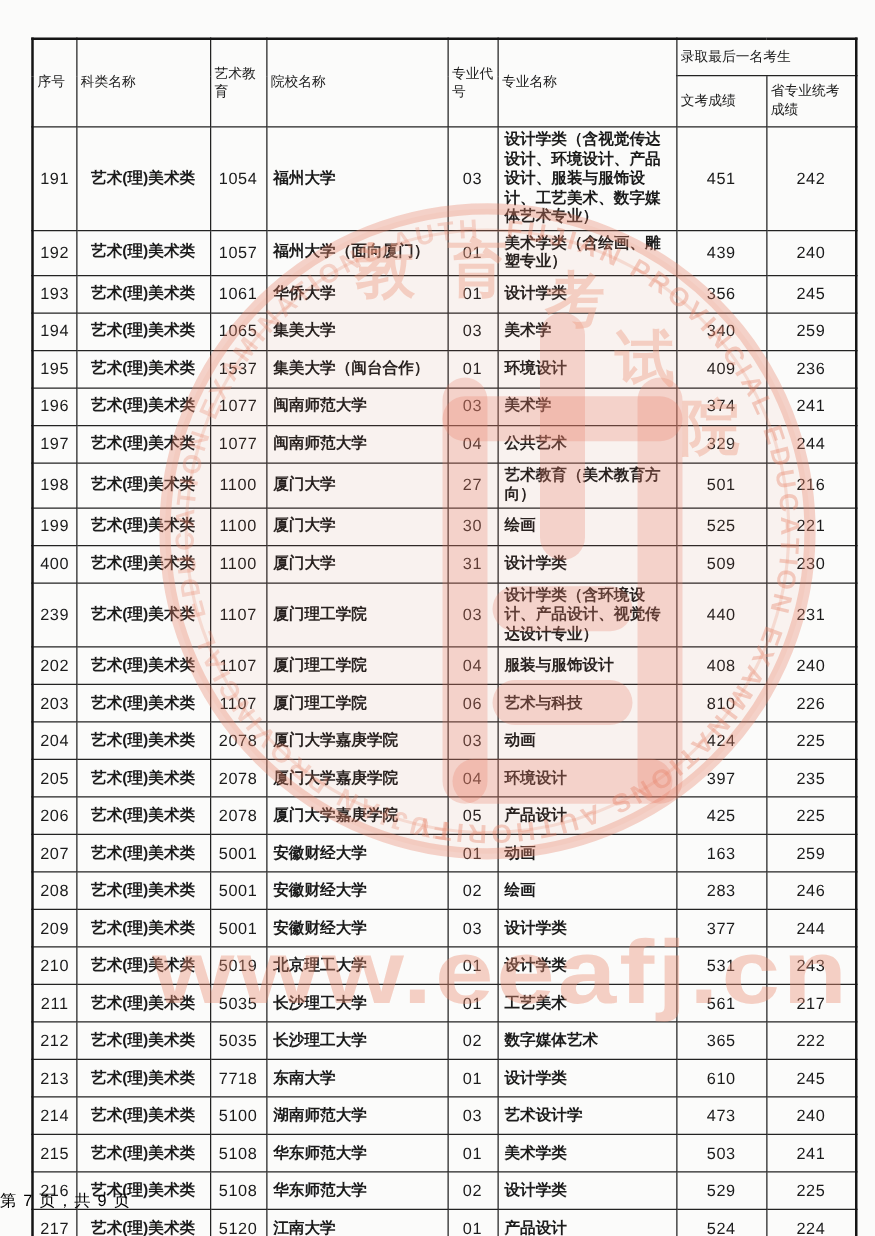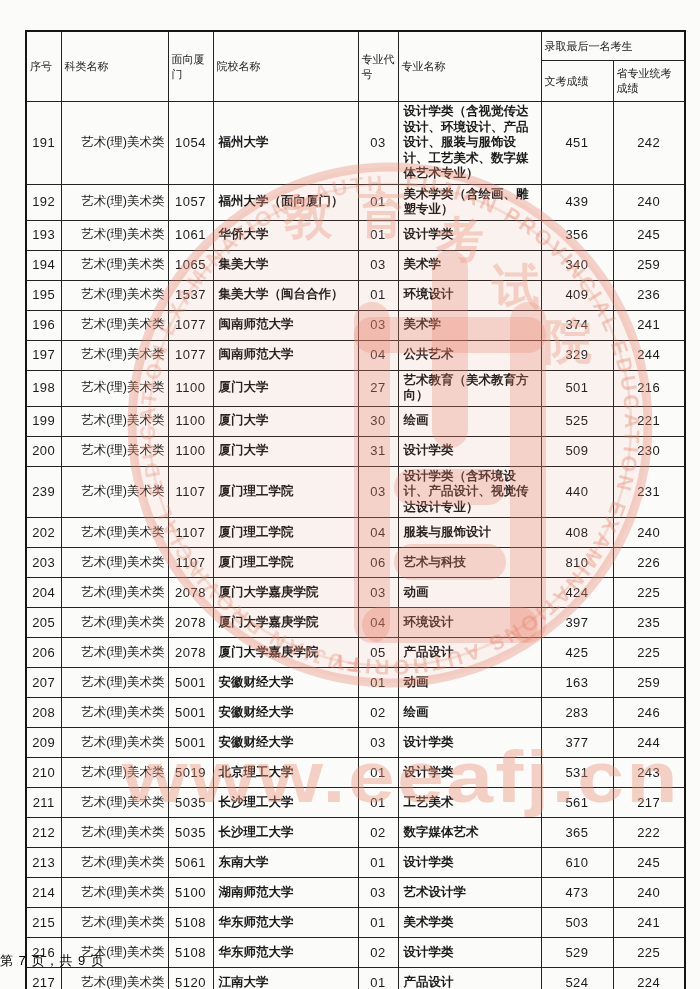--- a/index.html
+++ b/index.html
@@ -20,21 +20,21 @@
   th,td{
     border:1.5px solid #232323;
     padding:2px 3px;
     font-weight:normal;
     vertical-align:middle;
     overflow:hidden;
     word-break:break-all;
   }
   th{font-size:11px;line-height:15px;text-align:left;}
   td{font-size:12.5px;line-height:15.5px;height:25px;}
-  td.c{text-align:right;}
+  td.c{text-align:center;font-weight:bold;}
   td.l{text-align:left;padding-left:5px;font-weight:bold;}
   td.num{text-align:center;font-size:13px;letter-spacing:.5px;}
   .footer{
     position:absolute;left:0;top:952px;width:700px;
     text-align:left;font-size:13px;color:#000000;letter-spacing:1px;
     z-index:1;
   }
   svg.stamp{
     position:absolute;inset:0;z-index:3;pointer-events:none;
   }
@@ -52,21 +52,21 @@
       <col style="width:145px">
         <col style="width:40px">
         <col style="width:143px">
       <col style="width:72px">
         <col style="width:72px">
     </colgroup>
     <thead>
       <tr>
         <th rowspan="2">序号</th>
         <th rowspan="2">科类名称</th>
-        <th rowspan="2">面向厦门</th>
+        <th rowspan="2">艺术教育</th>
         <th rowspan="2">院校名称</th>
         <th rowspan="2">专业代号</th>
         <th rowspan="2">专业名称</th>
         <th colspan="2" style="height:24px">录取最后一名考生</th>
       </tr>
       <tr>
         <th style="height:36px">文考成绩</th>
         <th style="height:36px">省专业统考成绩</th>
       </tr>
     </thead>
@@ -164,21 +164,21 @@
       <td class="c">艺术(理)美术类</td>
       <td class="num">1100</td>
       <td class="l">厦门大学</td>
       <td class="num">30</td>
       <td class="l">绘画</td>
       <td class="num">525</td>
       <td class="num">221</td>
     </tr>
 
     <tr>
-      <td class="num">200</td>
+      <td class="num">400</td>
       <td class="c">艺术(理)美术类</td>
       <td class="num">1100</td>
       <td class="l">厦门大学</td>
       <td class="num">31</td>
       <td class="l">设计学类</td>
       <td class="num">509</td>
       <td class="num">230</td>
     </tr>
 
     <tr>
@@ -309,21 +309,21 @@
       <td class="l">长沙理工大学</td>
       <td class="num">02</td>
       <td class="l">数字媒体艺术</td>
       <td class="num">365</td>
       <td class="num">222</td>
     </tr>
 
     <tr>
       <td class="num">213</td>
       <td class="c">艺术(理)美术类</td>
-      <td class="num">5061</td>
+      <td class="num">7718</td>
       <td class="l">东南大学</td>
       <td class="num">01</td>
       <td class="l">设计学类</td>
       <td class="num">610</td>
       <td class="num">245</td>
     </tr>
 
     <tr>
       <td class="num">214</td>
       <td class="c">艺术(理)美术类</td>

